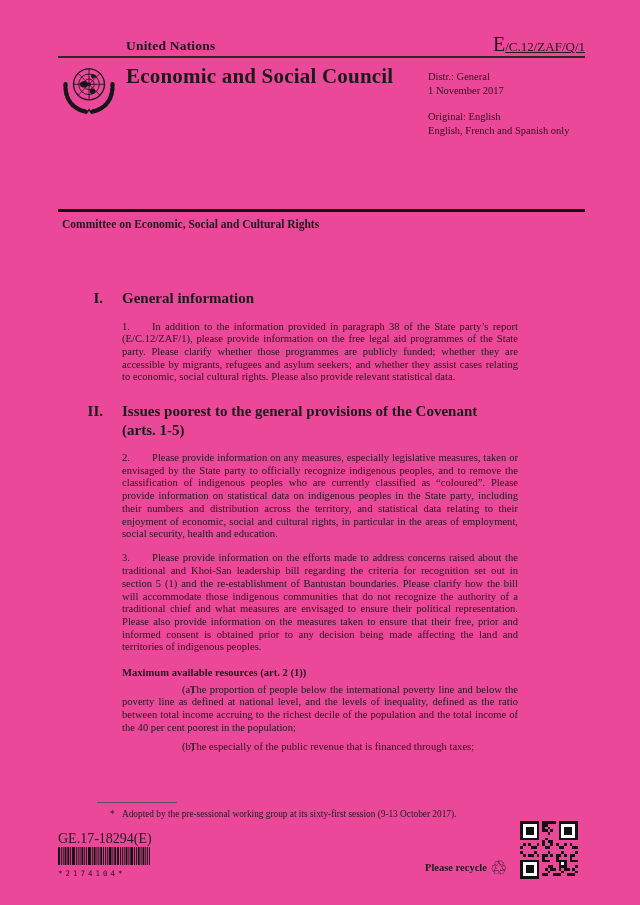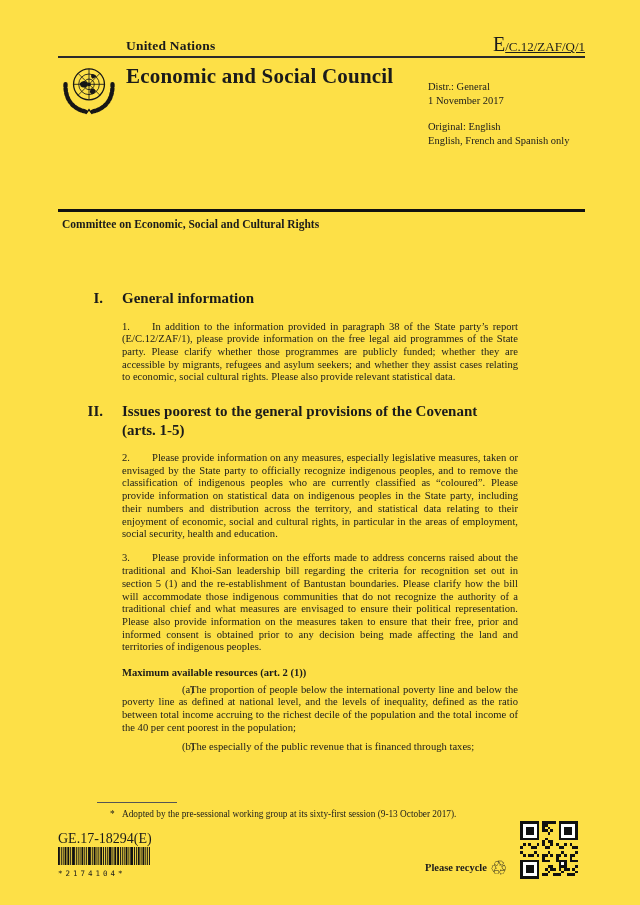--- a/index.html
+++ b/index.html
@@ -1,28 +1,28 @@
 <!DOCTYPE html>
 <html><head>
 <meta charset="utf-8">
 <style>
   html,body{margin:0;padding:0;background:#ffffff;}
   .page{
-    position:relative;width:640px;height:905px;background:#fde047;
+    position:relative;width:640px;height:905px;background:#ec4899;
     font-family:"Liberation Serif",serif;color:#1b1b1b;overflow:hidden;margin:0 auto;
   }
   
   .un-name{position:absolute;left:126px;top:38px;font-size:13.5px;font-weight:bold;letter-spacing:.2px;}
   .doc-symbol{position:absolute;right:55px;top:33px;white-space:nowrap;}
   .doc-symbol .big{font-size:20px;font-weight:normal;}
   .doc-symbol .small{font-size:13px;text-decoration:underline;}
   .rule-thin{position:absolute;left:58px;right:55px;top:56px;height:1.5px;background:#2a2a2a;}
   .emblem{position:absolute;left:59px;top:60px;width:60px;height:58px;}
   .council-title{position:absolute;left:126px;top:64px;font-size:21px;font-weight:bold;letter-spacing:.2px;}
-  .info-block{position:absolute;left:428px;top:80px;font-size:10.5px;line-height:13.5px;}
+  .info-block{position:absolute;left:428px;top:70px;font-size:10.5px;line-height:13.5px;}
   .info-gap{height:13px;}
   
   .rule-thick{position:absolute;left:58px;right:55px;top:209px;height:3px;background:#111;}
   .committee{position:absolute;left:62px;top:218px;font-size:11.5px;font-weight:bold;}
   
   .doc-title{position:absolute;left:122px;top:253px;width:470px;font-size:14.5px;font-weight:bold;}
   .doc-title sup{font-size:9px;}
   
   .content{position:absolute;left:122px;top:289px;width:396px;font-size:10.6px;line-height:12.7px;text-align:justify;}
   .sec-heading{position:relative;font-size:15px;font-weight:bold;line-height:18.5px;text-align:left;margin:18px 0 13px;}

